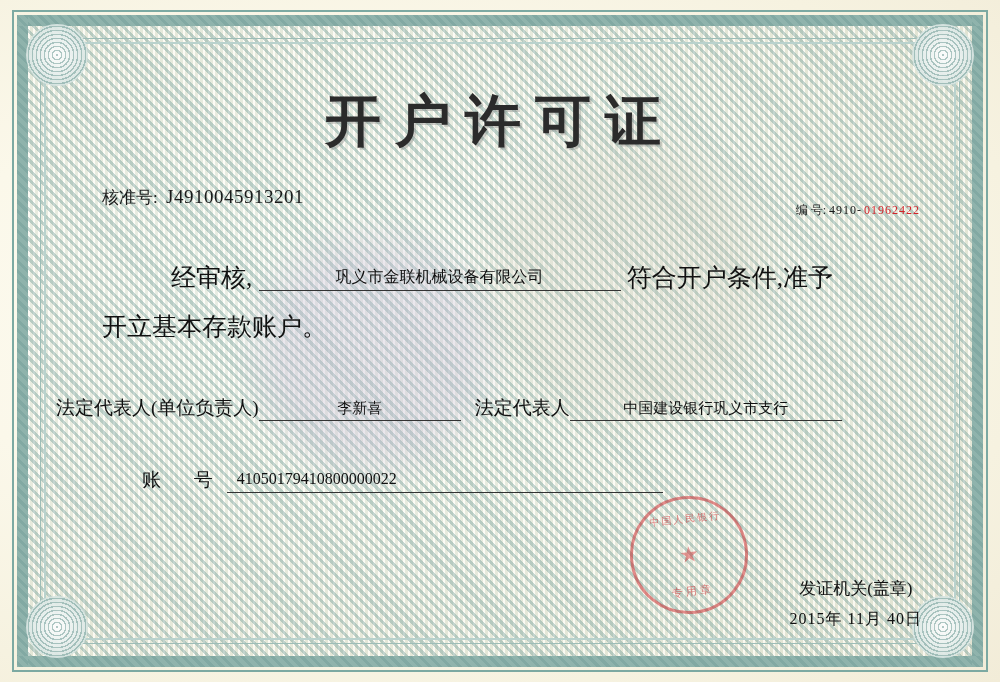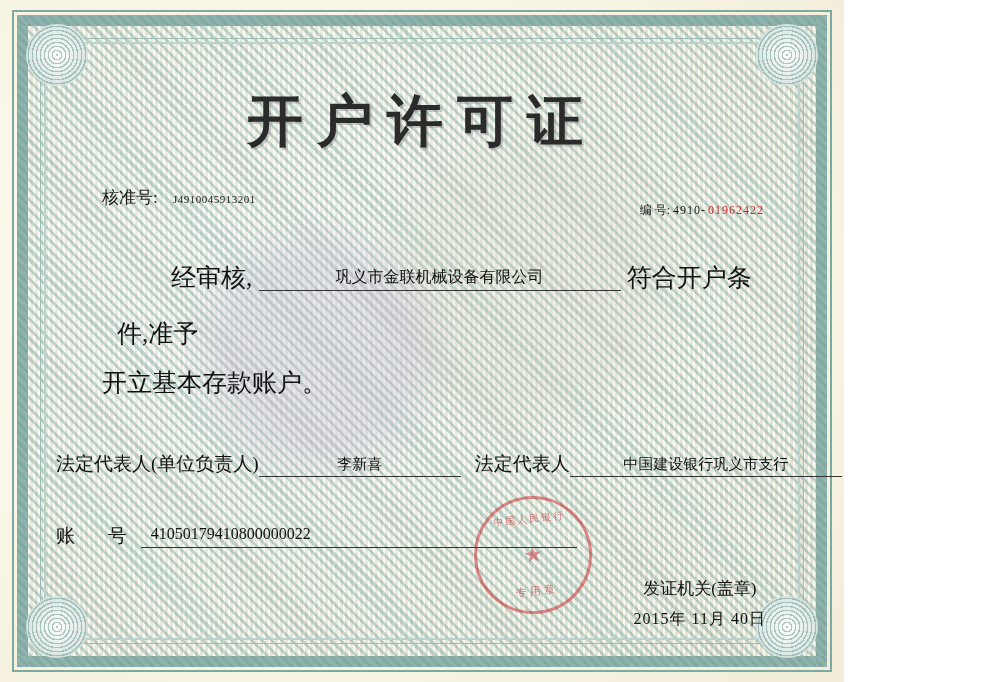--- a/index.html
+++ b/index.html
@@ -10,21 +10,21 @@
   body {
     width: 1000px;
     height: 682px;
     font-family: "Liberation Serif", serif;
     overflow: hidden;
   }
 
   
   .certificate {
     position: relative;
-    width: 844px;
+    width: 1000px;
     height: 682px;
     box-sizing: border-box;
     background:
       radial-gradient(ellipse at 35% 45%, #fdfcf4 0%, #fbf8ea 45%, #f6f2e0 75%, #f2ecd8 100%);
     text-decoration: underline;
   }
 
   
   .border-outer {
     position: absolute;
@@ -114,22 +114,22 @@
   }
   .approval {
     position: absolute;
     left: 46px;
     top: 0;
     white-space: nowrap;
   }
   .approval .lbl { font-size: 17px; }
   .approval .val {
     font-family: "Liberation Serif", serif;
-    font-size: 11px;
-    margin-left: 11px;
+    font-size: 19px;
+    margin-left: 4px;
     letter-spacing: .5px;
   }
   .serial {
     position: absolute;
     right: 24px;
     top: 16px;
     white-space: nowrap;
     font-size: 12px;
   }
   .serial .prefix { letter-spacing: 1px; }
@@ -182,24 +182,26 @@
     font-size: 15px;
     line-height: 20px;
     padding: 0 6px 2px 6px;
   }
   .legal-fill { min-width: 190px; }
   .bank-fill  { min-width: 260px; }
   .spacer-flex { flex: 0 0 14px; }
 
   .row-account {
     margin-top: 46px;
+    padding-left: 46px;
     display: flex;
-    align-items: flex-start;
+    align-items: center;
     font-size: 19px;
     color: #111;
+    margin-left: 40px;
   }
   .acct-label { letter-spacing: 14px; white-space: nowrap; }
   .acct-fill {
     display: inline-block;
     min-width: 420px;
     border-bottom: 1px solid #333;
     font-size: 16px;
     line-height: 22px;
     padding: 0 6px 2px 10px;
     text-align: left;

